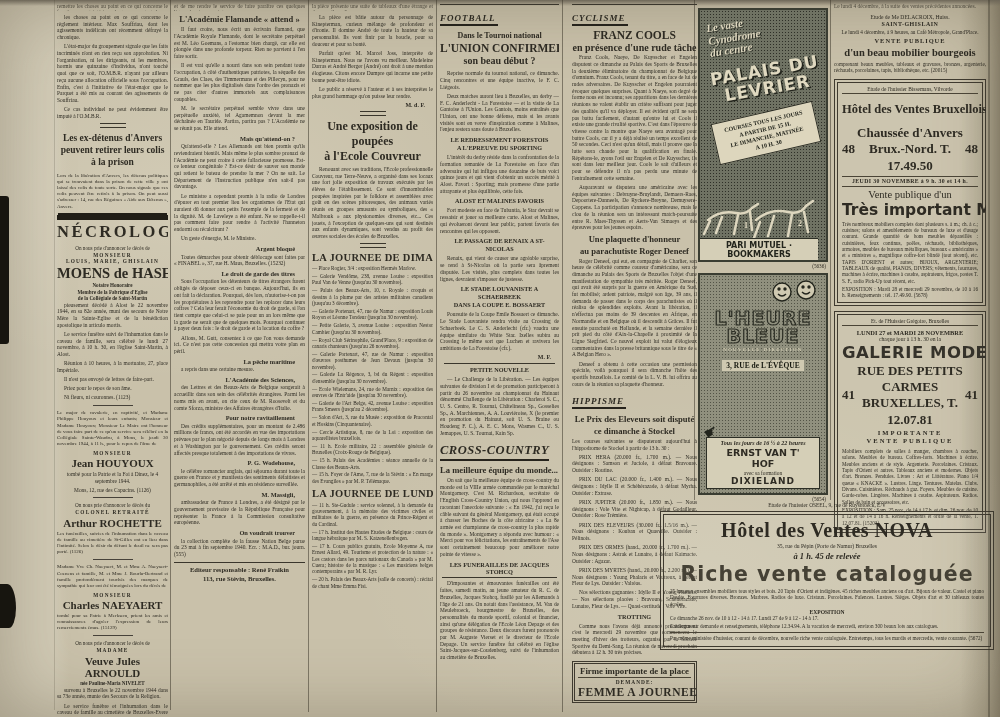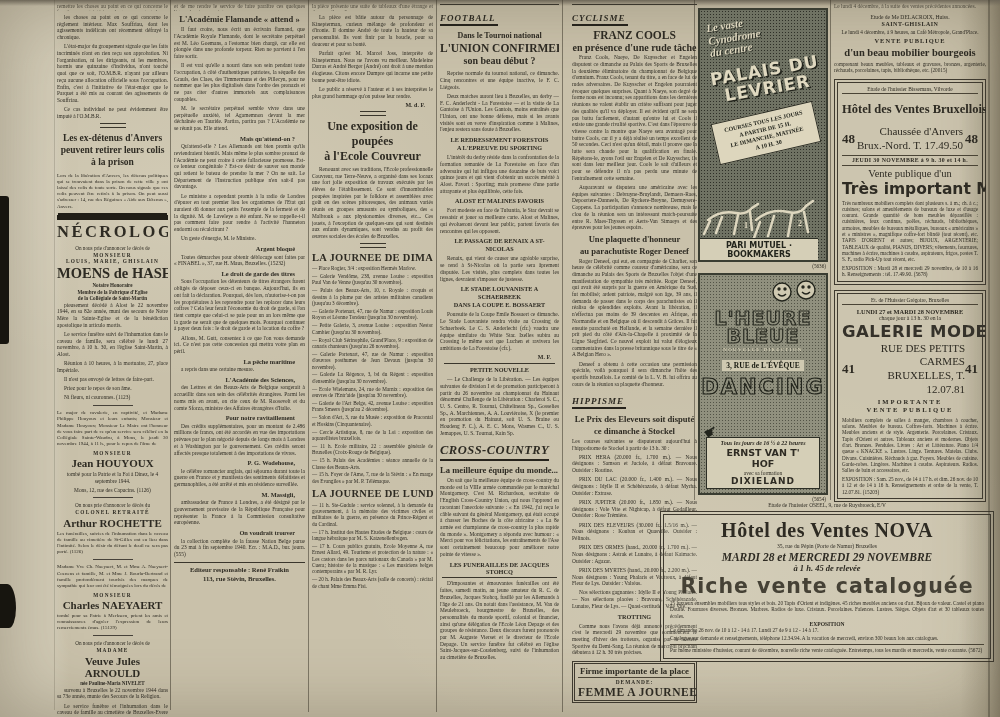--- a/index.html
+++ b/index.html
@@ -77,21 +77,21 @@
   
   .del{font-size:5.4px;text-align:center;line-height:1.3;margin:2px 0 5px}
   .del-e1{font-size:5.6px}
   .del-e2{font-weight:bold;font-size:6px;letter-spacing:.5px}
   .del-t1{font-weight:bold;font-size:6.4px;letter-spacing:1px;margin:1px 0}
   .del-t2{font-weight:bold;font-size:10.5px;margin:1px 0}
   .del-body{font-size:5.2px;text-align:justify;line-height:1.25}
   .hv-name{font-weight:bold;font-size:12.5px;text-align:left;margin:8px 0;white-space:nowrap}
   .hv-row{display:flex;align-items:center;justify-content:space-between;margin:1px 0}
   .hv-48{font-weight:bold;font-size:13px}
-  .hv-addr{text-align:right;font-weight:normal;font-size:11px;line-height:1.25}
+  .hv-addr{text-align:center;font-weight:bold;font-size:13px;line-height:1.25}
   .hv-date{font-weight:bold;font-size:5.8px;text-align:center;letter-spacing:.4px;border-top:1px solid #4a4436;border-bottom:1px solid #4a4436;padding:1.5px 0;margin:2px 0}
   .hv-t1{font-size:10.5px;text-align:center;margin:2px 0 1px}
   .hv-t2{font-family:"DejaVu Sans",sans-serif;font-weight:bold;font-size:15.5px;text-align:center;margin:0 0 2px;white-space:nowrap}
   .hv-body{font-size:5.1px;line-height:1.24;text-align:justify}
   .hv-expo{font-size:5.2px;line-height:1.25;text-align:justify;margin-top:2px}
   .gm-name{font-family:"DejaVu Sans",sans-serif;font-weight:bold;font-size:16.5px;letter-spacing:.5px;text-align:center;margin:1px 0;color:#35322a;white-space:nowrap}
   .gm-d1{font-weight:bold;font-size:6.4px;text-align:center}
   .gm-d2{font-size:5.6px;text-align:center;margin-bottom:1px}
   .gm-t{font-weight:bold;font-size:6.6px;letter-spacing:2px;text-align:center;line-height:1.3}
   
@@ -361,21 +361,20 @@
           <circle cx="35" cy="10" r="1" fill="#23251d"></circle>
             <circle cx="41" cy="10" r="1" fill="#23251d"></circle>
         </g>
       </svg>
       <div class="hb-title">
         <div>L'HEURE</div>
         <div>BLEUE</div>
       </div>
       <div class="hb-sub">NOUVELLE DIRECTION</div>
       <div><span class="hb-addr">3, RUE de L'ÉVÊQUE</span></div>
-      <div class="hb-dancing">DANCING</div>
       <div class="hb-hand">☛</div>
       <div class="hb-box">
         <div class="hb-b1">Tous les jours de 16 ½ à 22 heures</div>
         <div class="hb-b2">ERNST VAN T' HOF</div>
         <div class="hb-b3">avec sa formation</div>
         <div class="hb-b4">DIXIELAND</div>
       </div>
     </div>
     <div class="ref">(5654)</div>
   </div>
@@ -424,21 +423,20 @@
       <div class="hv-body" style="margin-top:2px">Mobiliers complets de salles à manger, chambres à coucher, salons. Meubles de bureau. Coffres-forts. Machines à écrire. Meubles anciens et de style. Argenterie. Porcelaines. Cristaux. Tapis d'Orient et autres. Tableaux anciens et modernes. Objets d'art. Bronzes. Pendules. Livres : Art et Littérature. Piano 1/4 queue « KNACKE ». Lustres. Linge. Tentures. Matelas. Clubs. Divans. Cuisinières. Réchauds à gaz. Foyers. Meubles de cuisine. Garde-robes. Lingères. Machines à coudre. Aspirateurs. Radios. Salles de bain et accessoires, etc.</div>
       <div class="hv-expo">EXPOSITION : Sam. 25 nov., de 14 à 17 h. et dim. 26 nov. de 10 à 12 et de 14 à 16 h. Renseignements et ordre de la vente, T. 12.07.81.   (15203)</div>
     </div>
   </div>
 
   <div id="nova">
     <div class="etude" style="border-bottom:none;margin-bottom:1px">Etude de l'huissier OSEEL, 9, rue de Ruysbroeck, E/V</div>
     <div class="nova-box">
       <div class="nova-name">Hôtel des Ventes NOVA</div>
       <div class="nova-addr">35, rue du Pépin (Porte de Namur) Bruxelles</div>
-      <div class="nova-d1">MARDI 28 et MERCREDI 29 NOVEMBRE</div>
       <div class="nova-d2">à 1 h. 45 de relevée</div>
       <div class="nova-title">Riche vente cataloguée</div>
       <div class="nova-body">25 luxueux ensembles mobiliers tous styles et bois. 20 Tapis d'Orient et indigènes. 45 riches meubles anciens ou d'art. Bijoux de valeur. Castel et piano Doulte. Fourrures diverses. Bronzes. Marbres. Radios de luxe. Cristaux. Porcelaines. Faïences. Lustres. Sièges. Objets d'art et 30 tableaux toutes écoles.</div>
       <div class="nova-et">EXPOSITION</div>
       <div class="nova-body" style="margin-top:0">Ce dimanche 26 nov. de 10 à 12 - 14 à 17. Lundi 27 de 9 à 12 - 14 à 17.</div>
       <div class="nova-body" style="margin-top:1px">Catalogue sur demande et renseignements, téléphone 12.34.94. A la vacation de mercredi, environ 300 beaux lots aux catalogues.</div>
       <div class="nova-note">Par même ministère d'huissier, courant de décembre, nouvelle riche vente cataloguée. Entretemps, tous les mardis et mercredis, vente courante.   (5672)</div>
     </div>
   </div>
 

